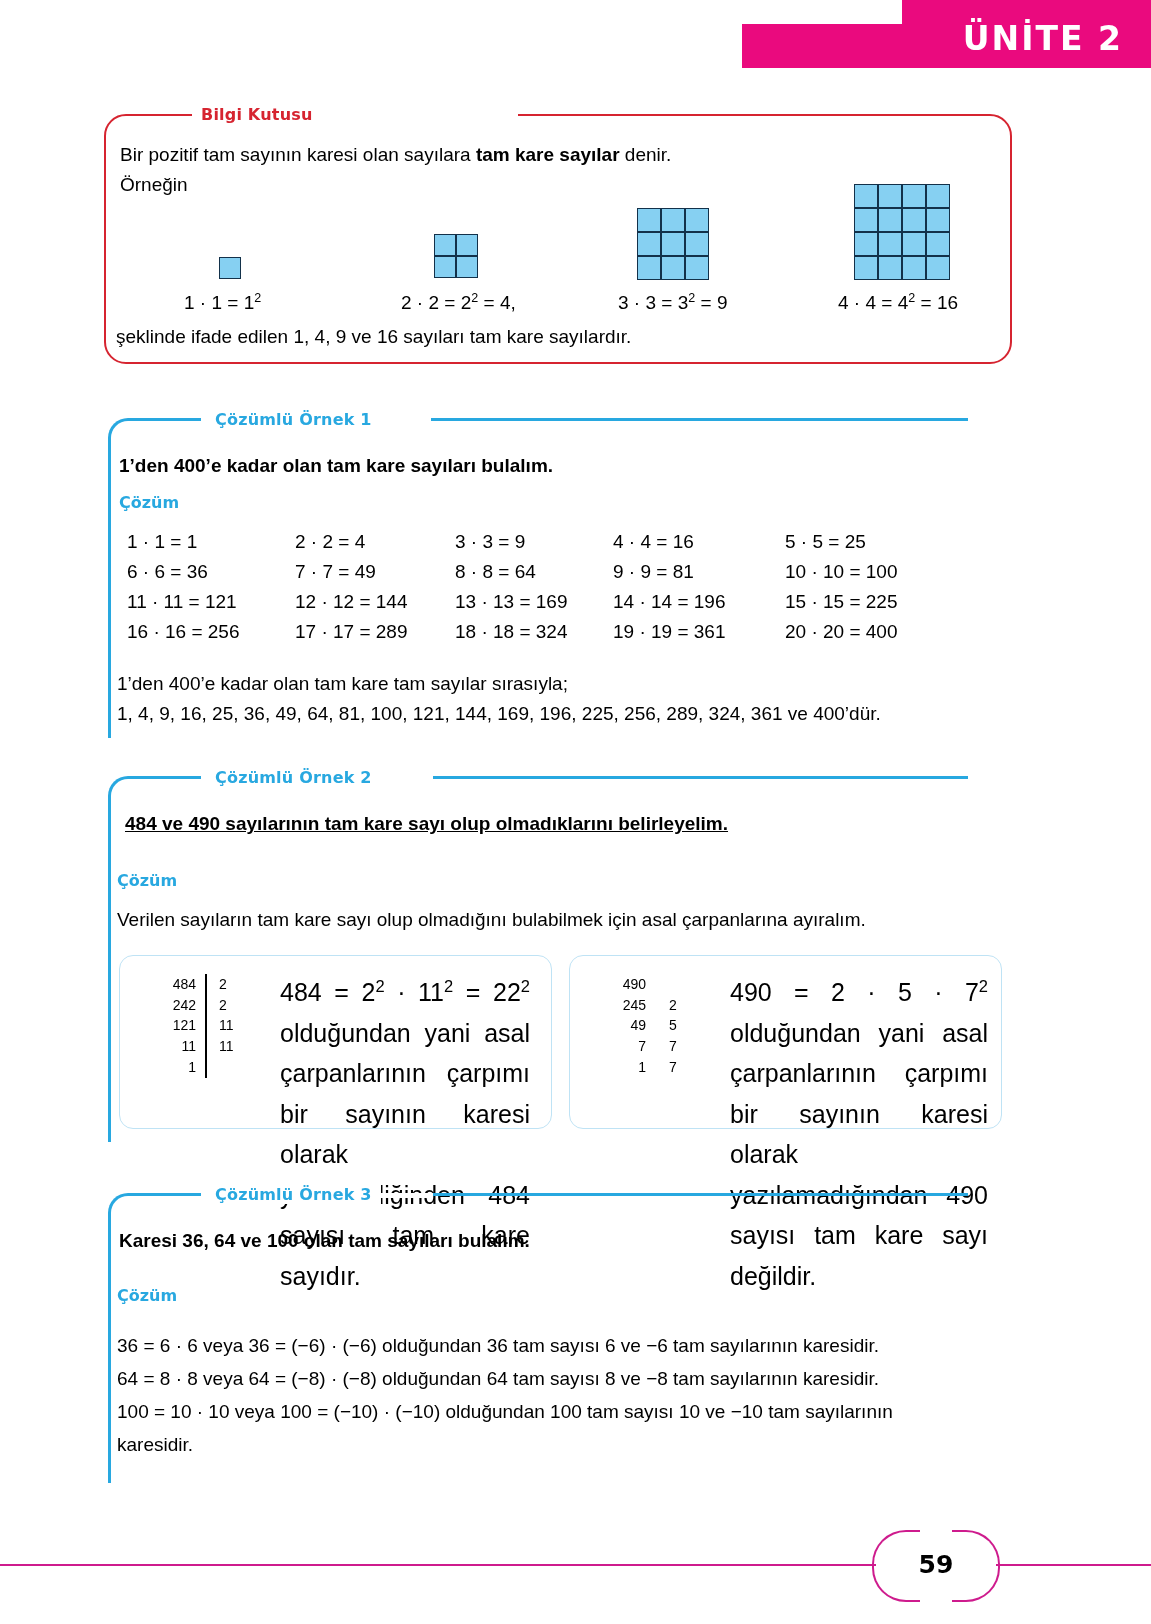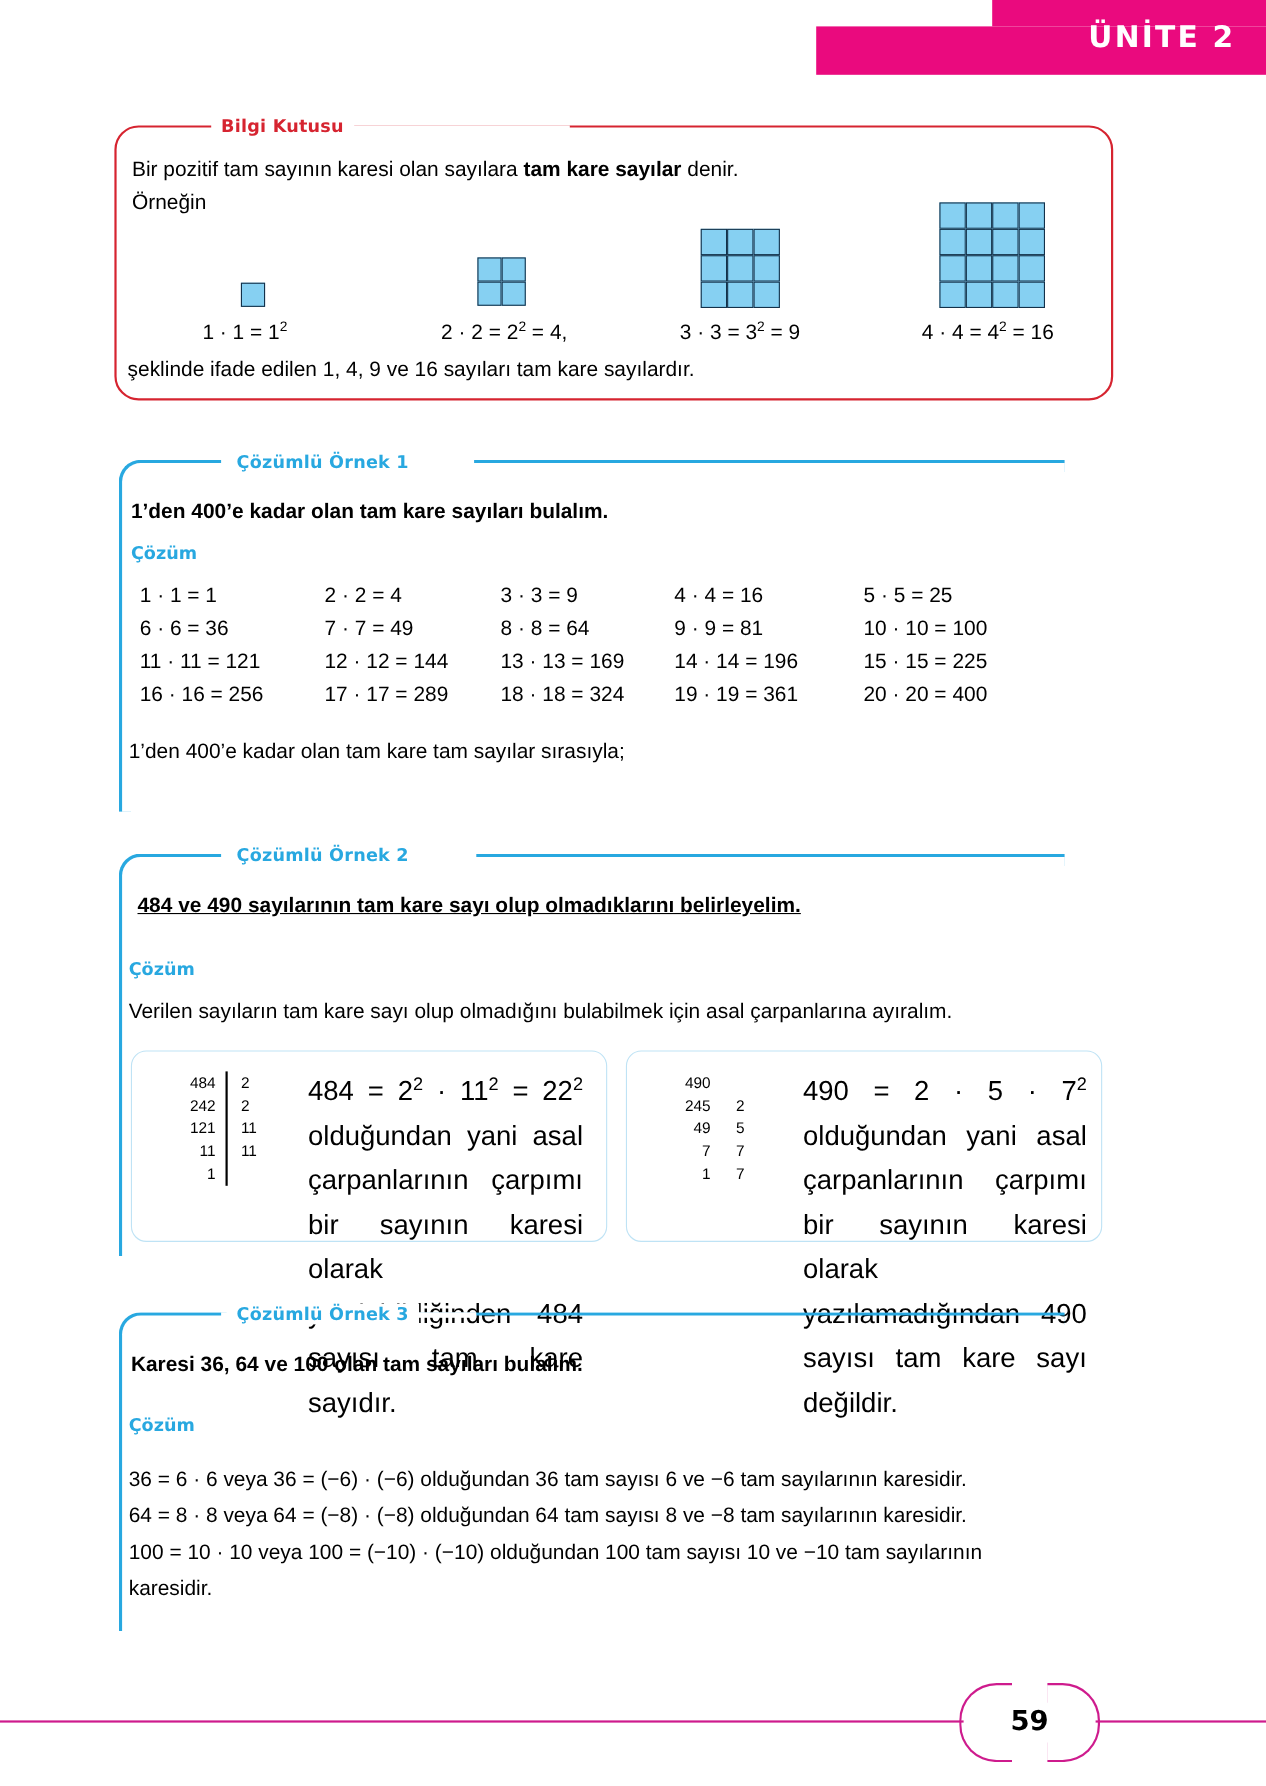--- a/index.html
+++ b/index.html
@@ -39,21 +39,21 @@
     top: 0; left: 120px;
     width: 40px; height: 26px;
     background: #ffffff;
     border-bottom-left-radius: 26px;
   }
   .unit-banner .label {
     position: absolute;
     top: 19px;
     right: 28px;
     color: #ffffff;
-    font-size: 27px;
+    font-size: 33px;
     font-weight: bold;
     letter-spacing: 2px;
     font-family: "DejaVu Sans", sans-serif;
     margin-left: 12px;
   }
 
   
   .callout {
     position: absolute;
     box-sizing: border-box;
@@ -299,20 +299,21 @@
 
       <div>16 · 16  = 256</div>
       <div>17 · 17 = 289</div>
       <div>18 · 18 = 324</div>
       <div>19 · 19 = 361</div>
       <div>20 · 20 = 400</div>
     </div>
   </div>
 
   <div class="abs txt" style="left:6px; top:248px;">1’den 400’e kadar olan tam kare tam sayılar sırasıyla;</div>
+  <div class="abs txt" style="left:6px; top:278px;">1, 4, 9, 16, 25, 36, 49, 64, 81, 100, 121, 144, 169, 196, 225, 256, 289, 324, 361 ve 400’dür.</div>
 </div>
 
 <div class="callout ex-box" style="left:108px; top:776px; width:860px; height:366px;">
   <div class="topline-gap" style="left:90px; width:232px;"></div>
   <div class="callout-legend" style="left:95px;">Çözümlü Örnek 2</div>
 
   <div class="abs txt bold" style="left:14px; top:30px;text-decoration:underline;">484 ve 490 sayılarının tam kare sayı olup olmadıklarını belirleyelim.</div>
   <div class="abs" style="left:6px; top:92px; font-size:16px; font-weight:bold; color:#28a8e0; font-family:'DejaVu Sans',sans-serif;">Çözüm</div>
   <div class="abs txt" style="left:6px; top:126px;">Verilen sayıların tam kare sayı olup olmadığını bulabilmek için asal çarpanlarına ayıralım.</div>
 

